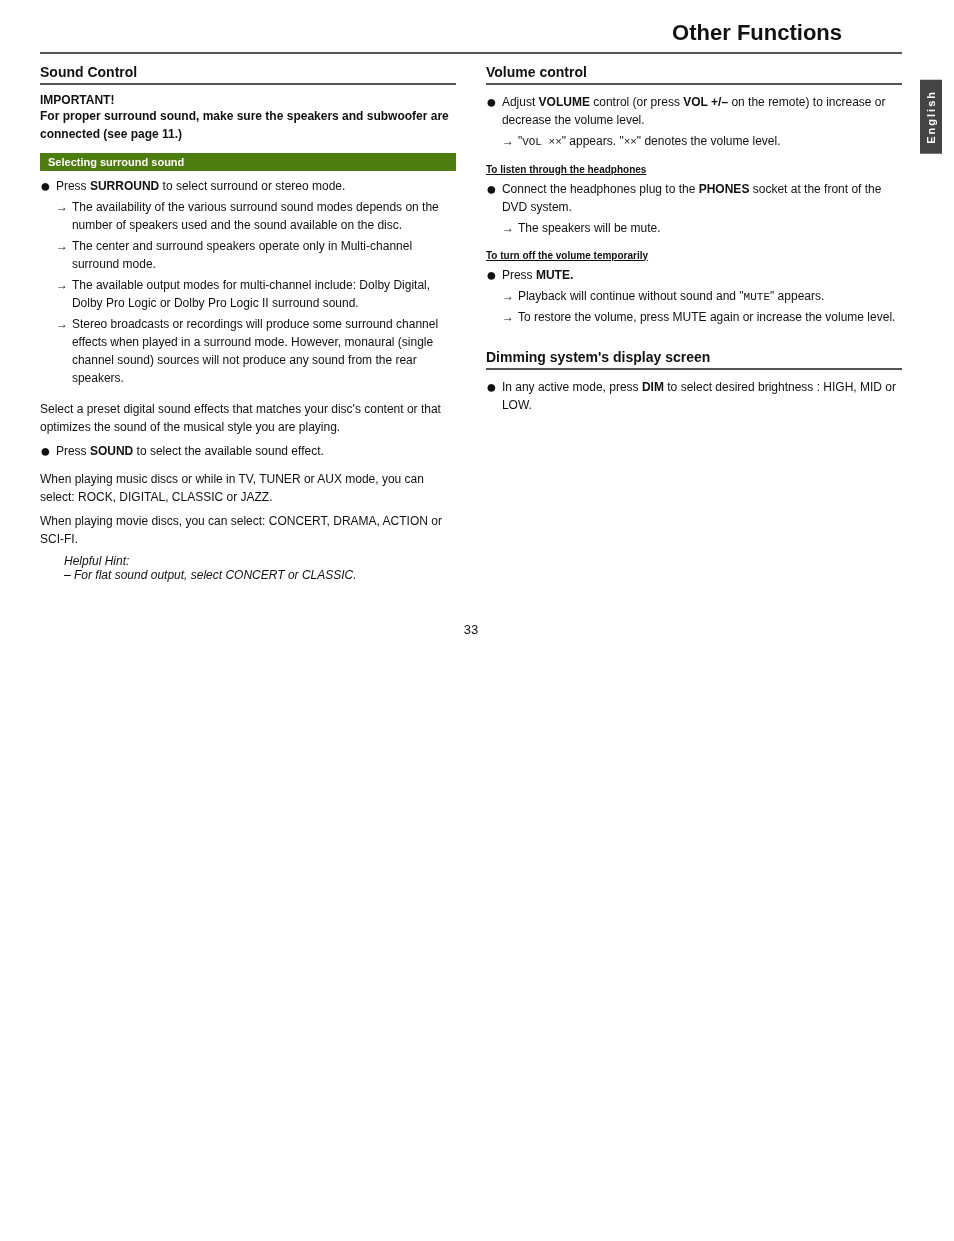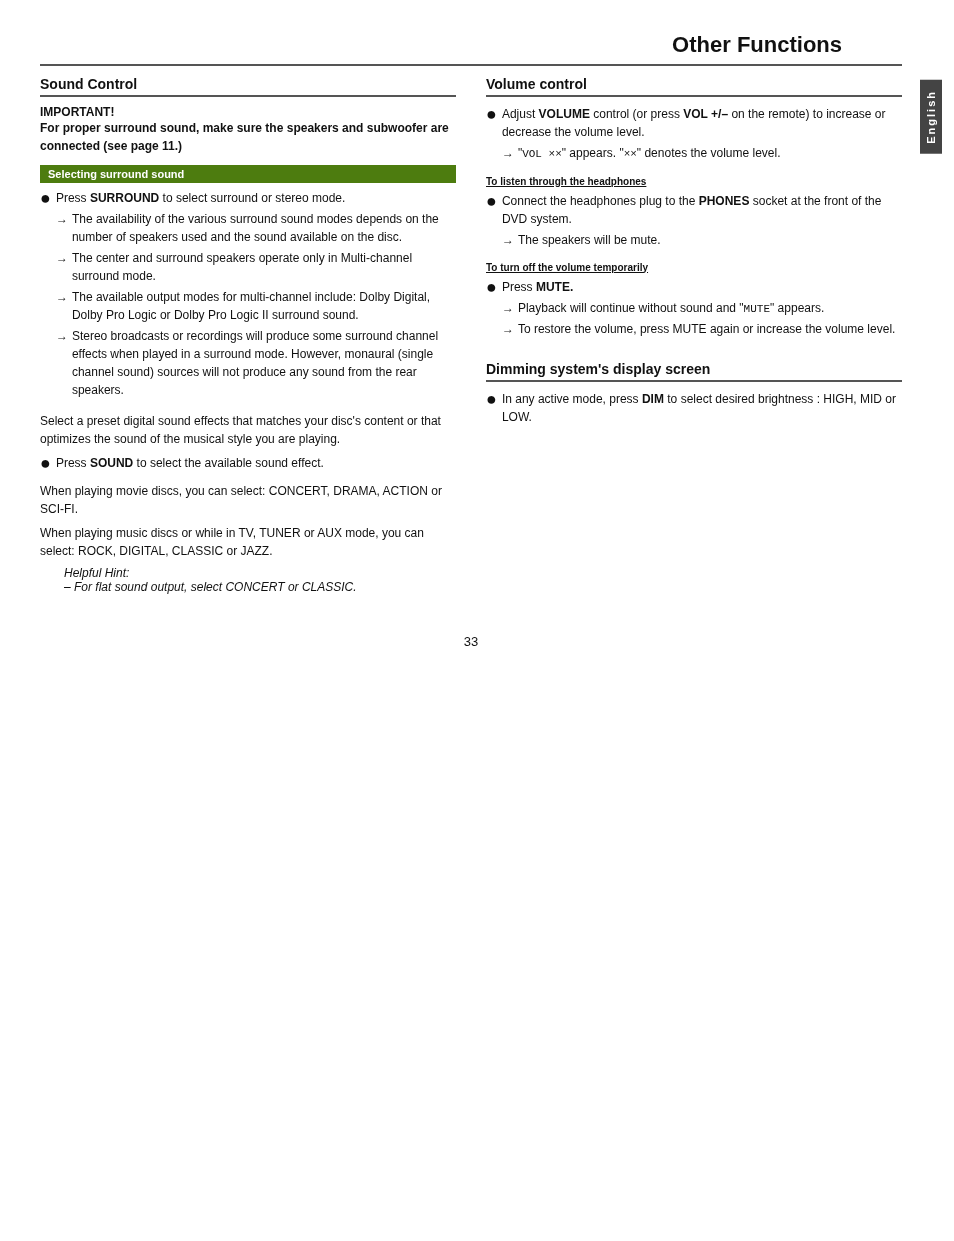--- a/index.html
+++ b/index.html
@@ -9,21 +9,21 @@
       background: #fff;
       font-family: Arial, Helvetica, sans-serif;
       font-size: 12px;
       color: #111;
       position: relative;
     }
 
     .page-container {
       width: 942px;
       min-height: 1241px;
-      padding: 32px 40px 40px 40px;
+      padding: 20px 40px 40px 40px;
       position: relative;
     }
 
     
     .page-title {
       text-align: right;
       font-size: 22px;
       font-weight: bold;
       border-bottom: 2px solid #555;
       padding-bottom: 6px;
@@ -230,23 +230,23 @@
 
       <p>Select a preset digital sound effects that matches your disc's content or that optimizes the sound of the musical style you are playing.</p>
 
       <div class="bullet-item section-block">
         <span class="bullet-dot">●</span>
         <div class="bullet-content">
           Press <strong>SOUND</strong> to select the available sound effect.
         </div>
       </div>
 
+      <p>When playing music discs or while in TV, TUNER or AUX mode, you can select: ROCK, DIGITAL, CLASSIC or JAZZ.</p>
+
       <p>When playing movie discs, you can select: CONCERT, DRAMA, ACTION or SCI-FI.</p>
-
-      <p>When playing music discs or while in TV, TUNER or AUX mode, you can select: ROCK, DIGITAL, CLASSIC or JAZZ.</p>
 
       <div class="section-block">
         <em>Helpful Hint:</em><br>
         <em>– For flat sound output, select CONCERT or CLASSIC.</em>
       </div>
 
     </div>
 
     <div class="right-col">
 

